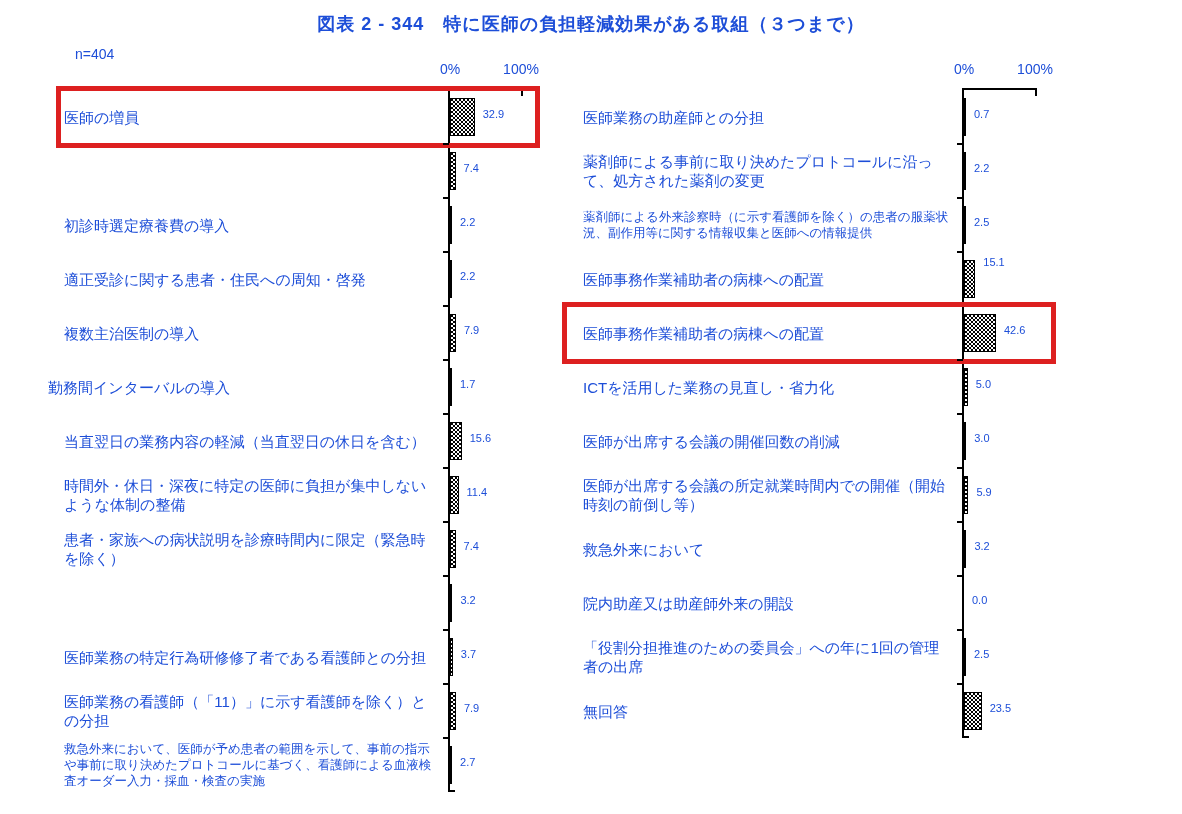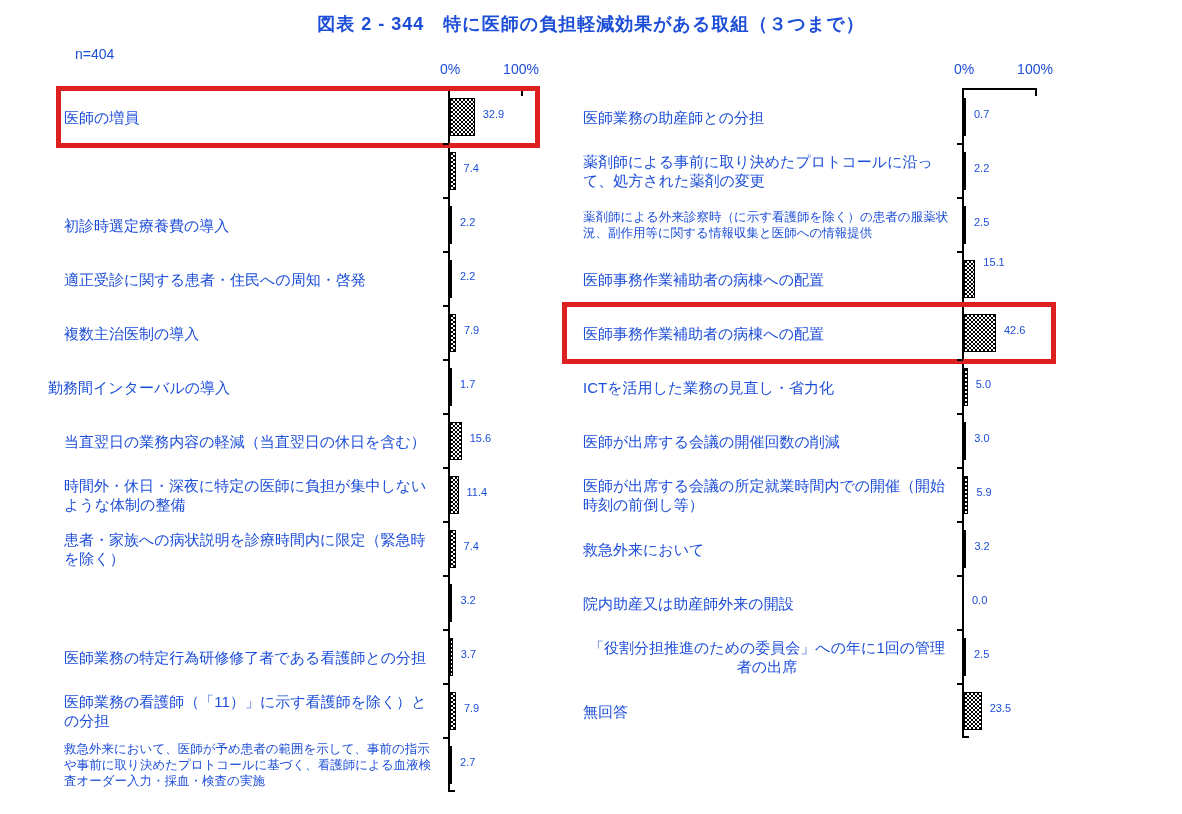--- a/index.html
+++ b/index.html
@@ -136,21 +136,21 @@
       <div class="bar" style="left: 964px; top: 476px; width: 4.425px;"></div>
       <div class="val" style="left: 976.425px; top: 486px;">5.9</div>
       <div class="tick" style="left: 957px; top: 521px;"></div>
       <div class="rowlabel" style="left: 583px; top: 522px; width: 368px;">救急外来において</div>
       <div class="bar" style="left: 964px; top: 530px; width: 2.4px;"></div>
       <div class="val" style="left: 974.4px; top: 540px;">3.2</div>
       <div class="tick" style="left: 957px; top: 575px;"></div>
       <div class="rowlabel" style="left: 583px; top: 576px; width: 368px;">院内助産又は助産師外来の開設</div>
       <div class="val" style="left: 972px; top: 594px;">0.0</div>
       <div class="tick" style="left: 957px; top: 629px;"></div>
-      <div class="rowlabel" style="left: 583px; top: 630px; width: 368px; text-align: center;">「役割分担推進のための委員会」への年に1回の管理者の出席</div>
+      <div class="rowlabel" style="left: 583px; top: 630px; width: 368px;">「役割分担推進のための委員会」への年に1回の管理者の出席</div>
       <div class="bar" style="left: 964px; top: 638px; width: 2px;"></div>
       <div class="val" style="left: 974px; top: 648px;">2.5</div>
       <div class="tick" style="left: 957px; top: 683px;"></div>
       <div class="rowlabel" style="left: 583px; top: 684px; width: 368px;">無回答</div>
       <div class="bar" style="left: 964px; top: 692px; width: 17.625px;"></div>
       <div class="val" style="left: 989.625px; top: 702px;">23.5</div>
     </div>
 </div>
 
 </body></html>

